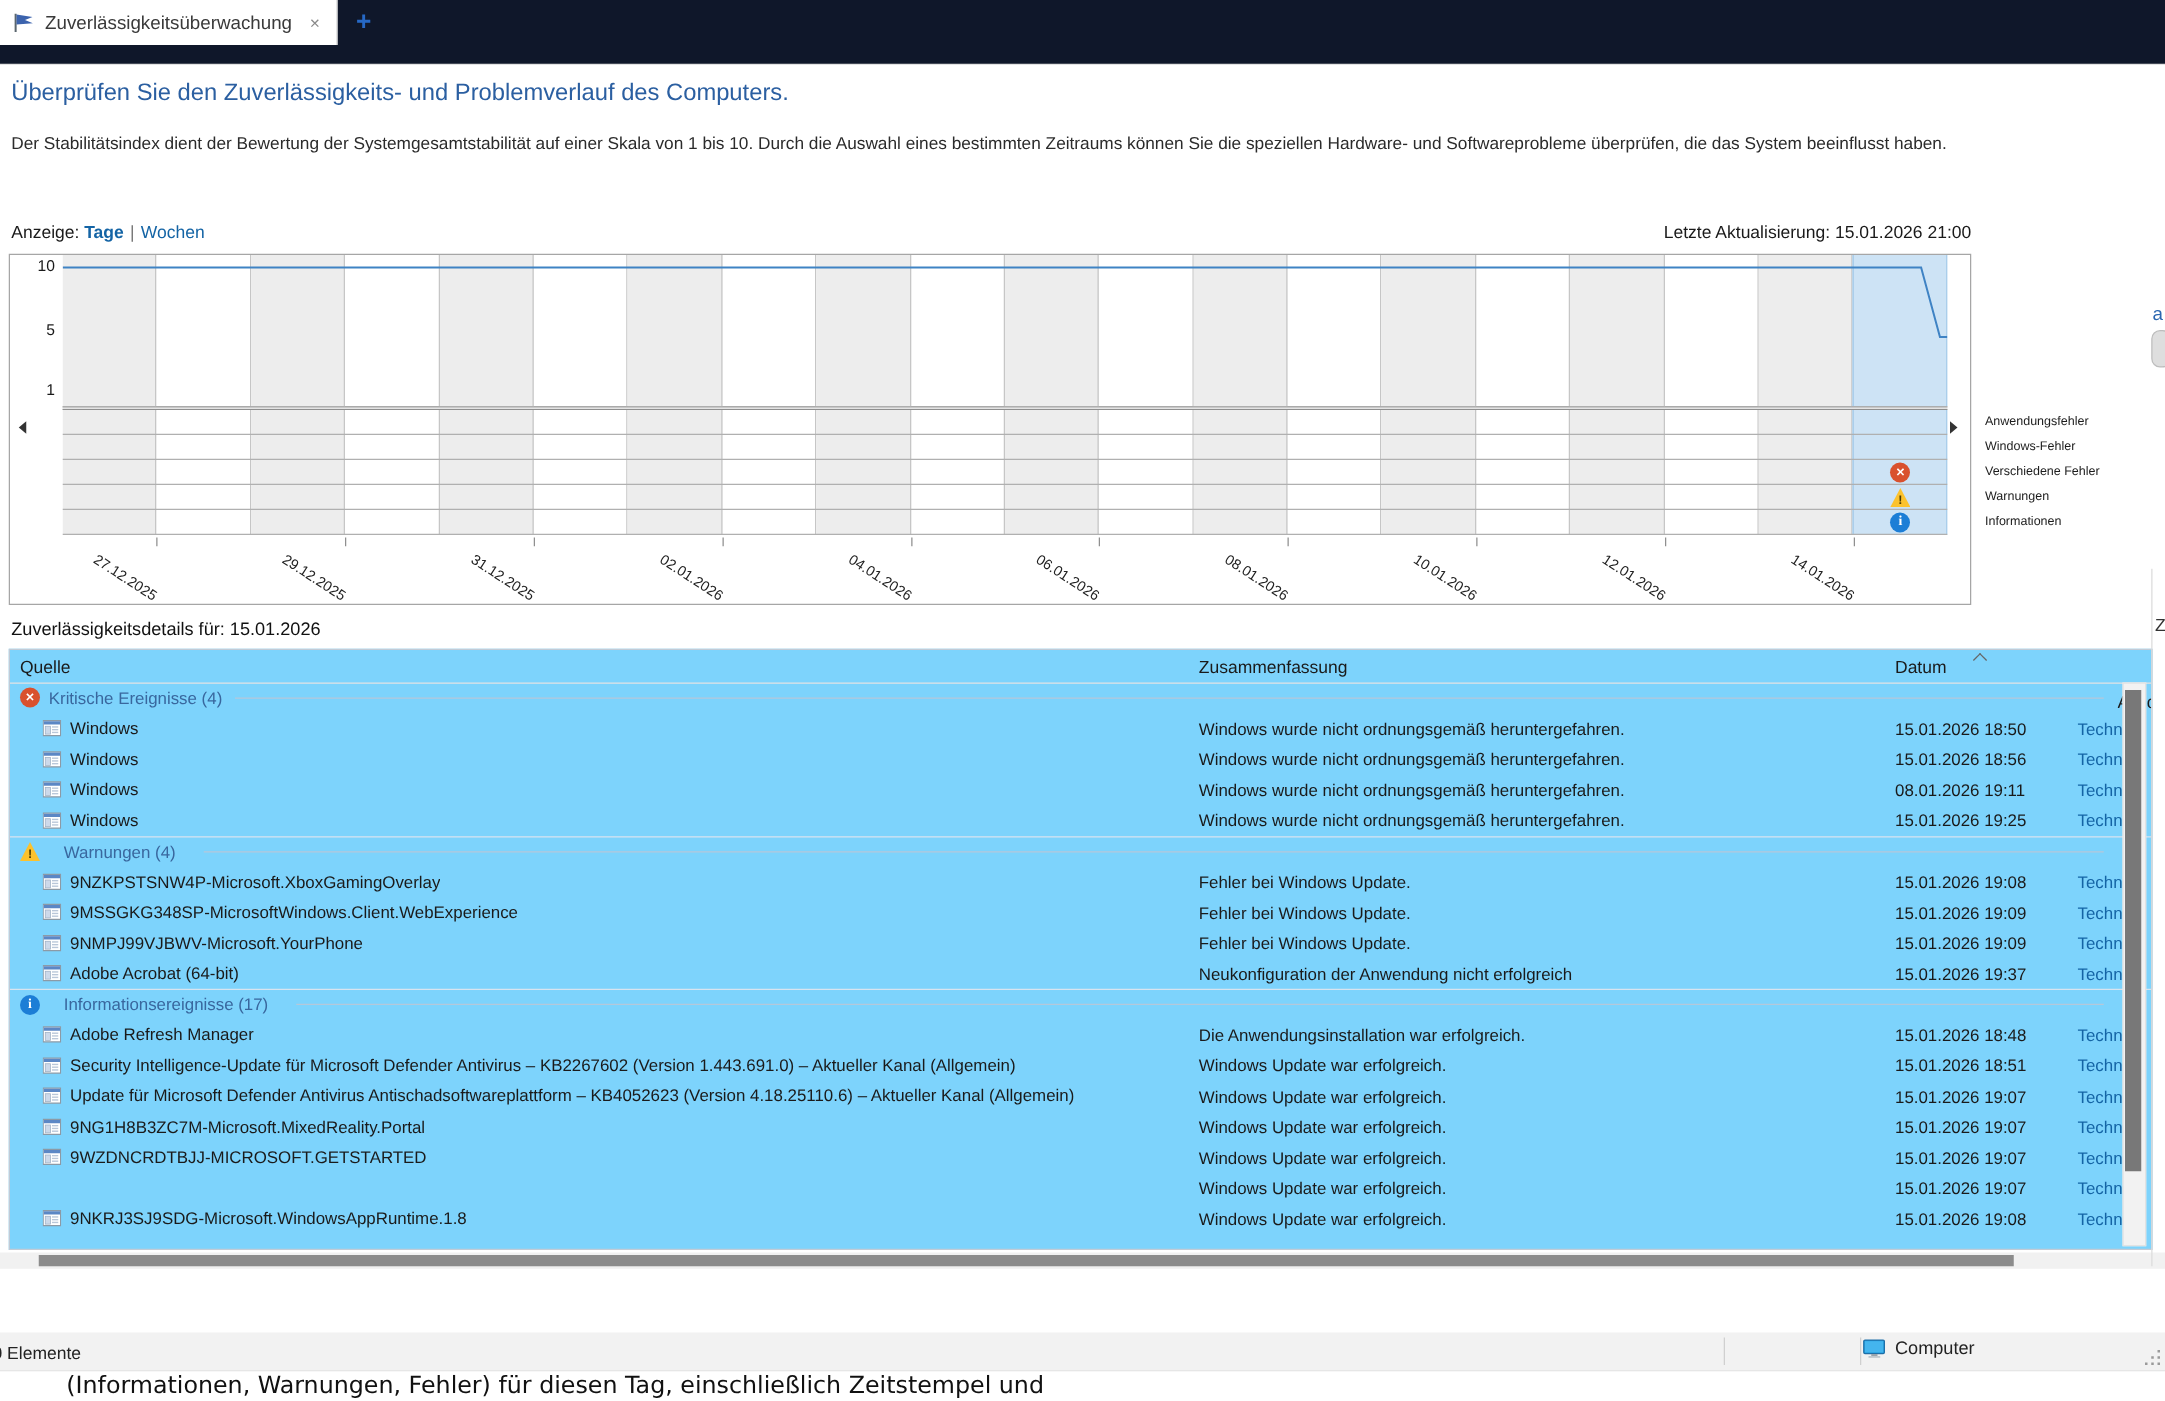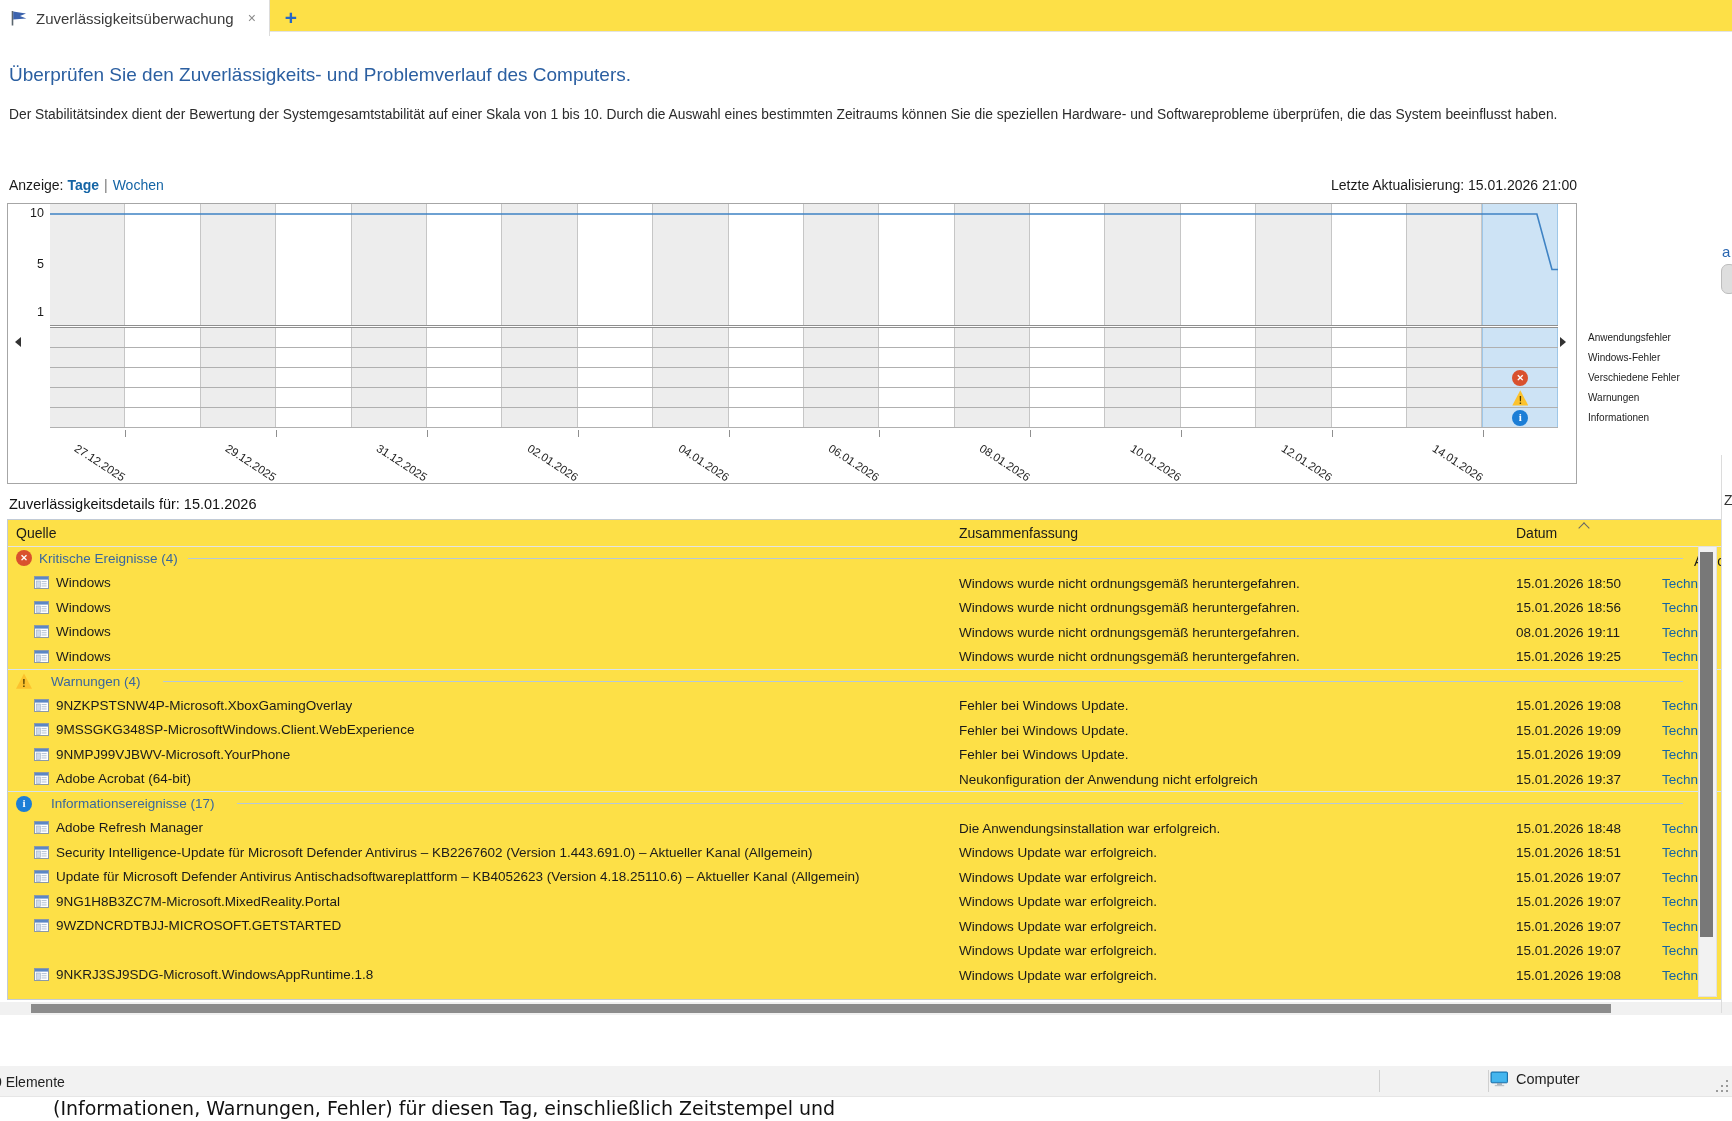--- a/index.html
+++ b/index.html
@@ -1,20 +1,20 @@
 <!DOCTYPE html>
 <html><head>
 <meta charset="utf-8">
 <style>
   html,body{margin:0;padding:0;}
   .screen{position:relative;width:1732px;height:1121px;overflow:hidden;background:#fff;
           font-family:"Liberation Sans",sans-serif;color:#1a1a1a;}
 
   
-  .tabbar{position:absolute;left:0;top:0;width:1732px;height:32px;background:#fde047;
+  .tabbar{position:absolute;left:0;top:0;width:1732px;height:52px;background:#0f172a;
           border-bottom:1px solid #e3e3e3;box-sizing:border-box;}
   .tab{position:absolute;left:0;top:0;width:270px;height:36px;background:#fff;
        border-right:1px solid #dcdcdc;display:flex;align-items:center;padding:0 10px;box-sizing:border-box;}
   .tab-title{font-size:15px;color:#3a3a3a;flex:1;margin-left:8px;white-space:nowrap;overflow:hidden;}
   .tab-close{color:#8a8a8a;font-size:14px;padding:0 3px;}
   .newtab{position:absolute;left:278px;top:5px;width:26px;height:26px;color:#2668c5;
           font-size:21px;font-weight:600;text-align:center;line-height:25px;}
 
   
   .page-title{position:absolute;left:9px;top:64px;font-size:19px;color:#2b5fa1;}
@@ -61,21 +61,21 @@
   .gicon.warning::after{content:"!";position:absolute;inset:0;text-align:center;font-size:10px;
         font-weight:700;color:#4a3a00;line-height:21px;}
   .gicon.info{background:#1c7ed6;border-radius:50%;}
   .gicon.info::after{content:"i";position:absolute;inset:0;color:#fff;font-size:11px;font-weight:700;
         text-align:center;line-height:15px;font-family:"Liberation Serif",serif;}
   .marker{position:absolute;z-index:3;}
 
   
   .details-title{position:absolute;left:9px;top:496px;font-size:14.5px;color:#111;}
   .dtable{position:absolute;left:7px;top:519px;width:1715px;height:481px;border:1px solid #c2cbd6;
-          box-sizing:border-box;background:#fde047;overflow:hidden;}
+          box-sizing:border-box;background:#7dd3fc;overflow:hidden;}
   .thead{position:relative;height:26px;border-bottom:1px solid #e4e4e4;font-size:14px;color:#1a1a1a;}
   .th{position:absolute;top:5px;white-space:nowrap;}
   .th-source{left:8px;} .th-summary{left:951px;} .th-date{left:1508px;}
   .th-action{left:1686px;width:40px;overflow:hidden;margin-top:28px;}
   .sort-caret{position:absolute;left:1572px;top:4px;width:7px;height:7px;
         border-left:1.5px solid #666;border-top:1.5px solid #666;transform:rotate(45deg);}
   .rows{position:absolute;left:0;top:26px;right:0;}
   .row{position:relative;height:24.5px;font-size:13.5px;white-space:nowrap;}
   .group-row{display:flex;align-items:center;padding-left:8px;box-sizing:border-box;}
   .group-row.sep-top{border-top:1px solid #d8e4ef;gap:12px;}

